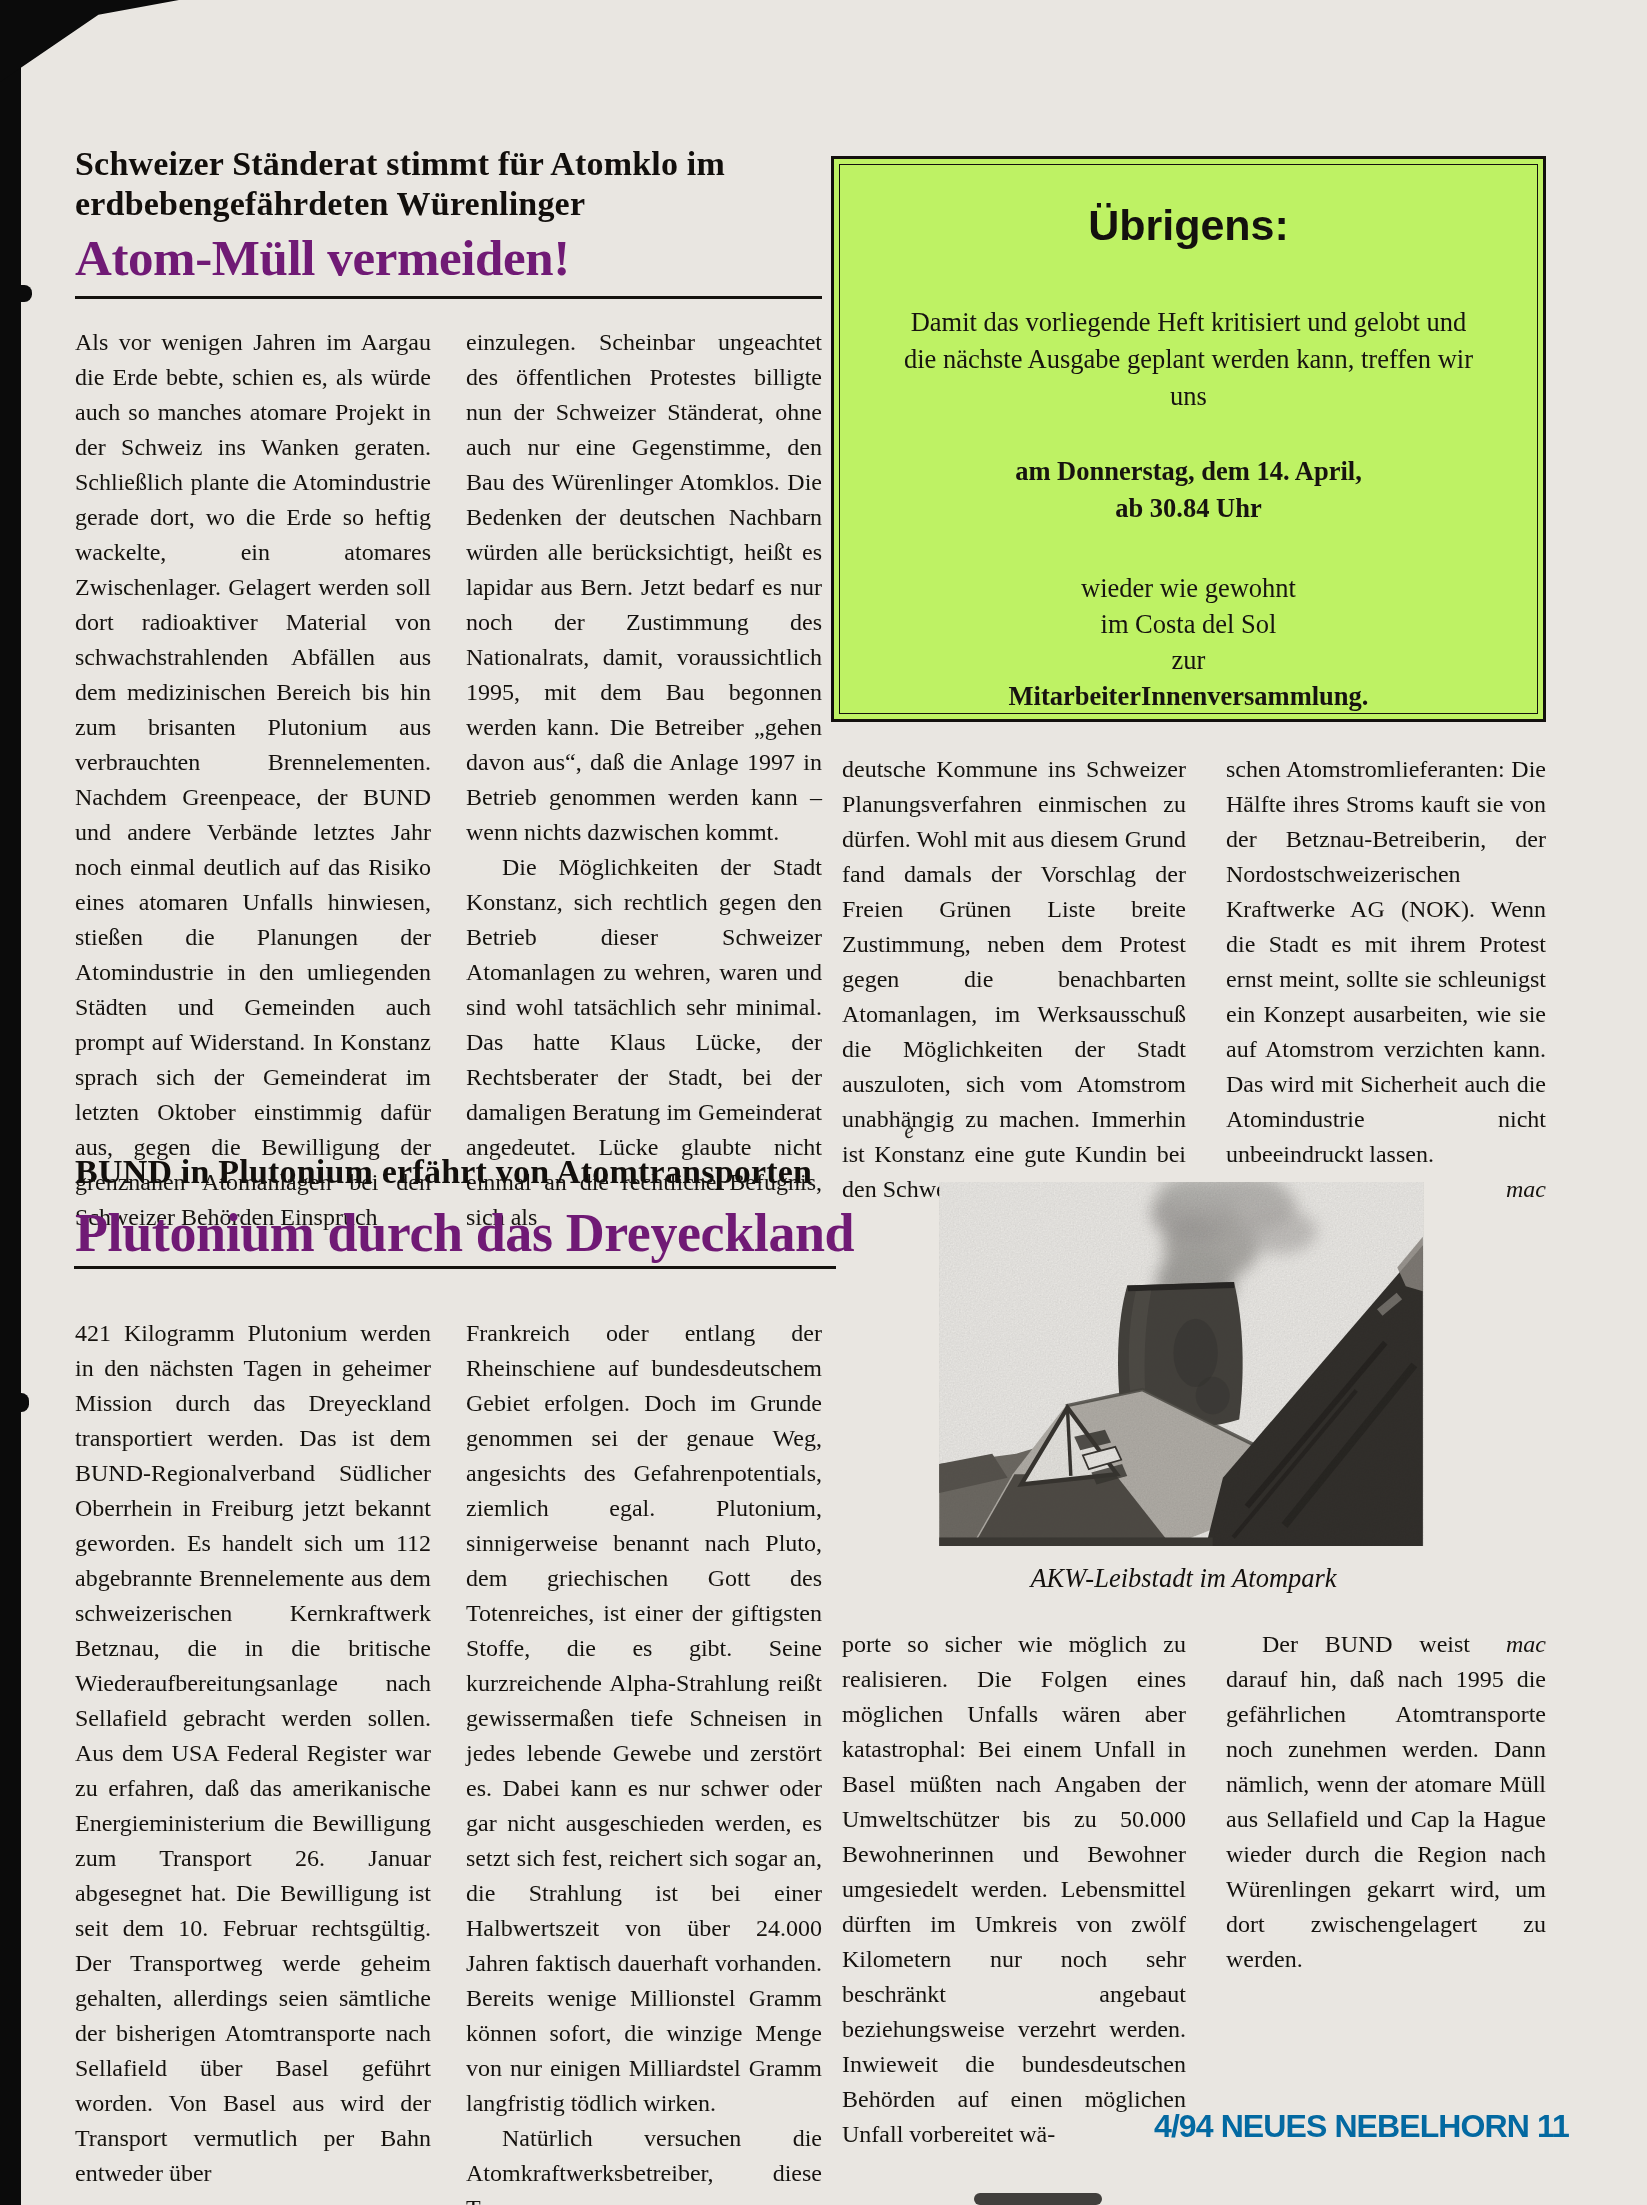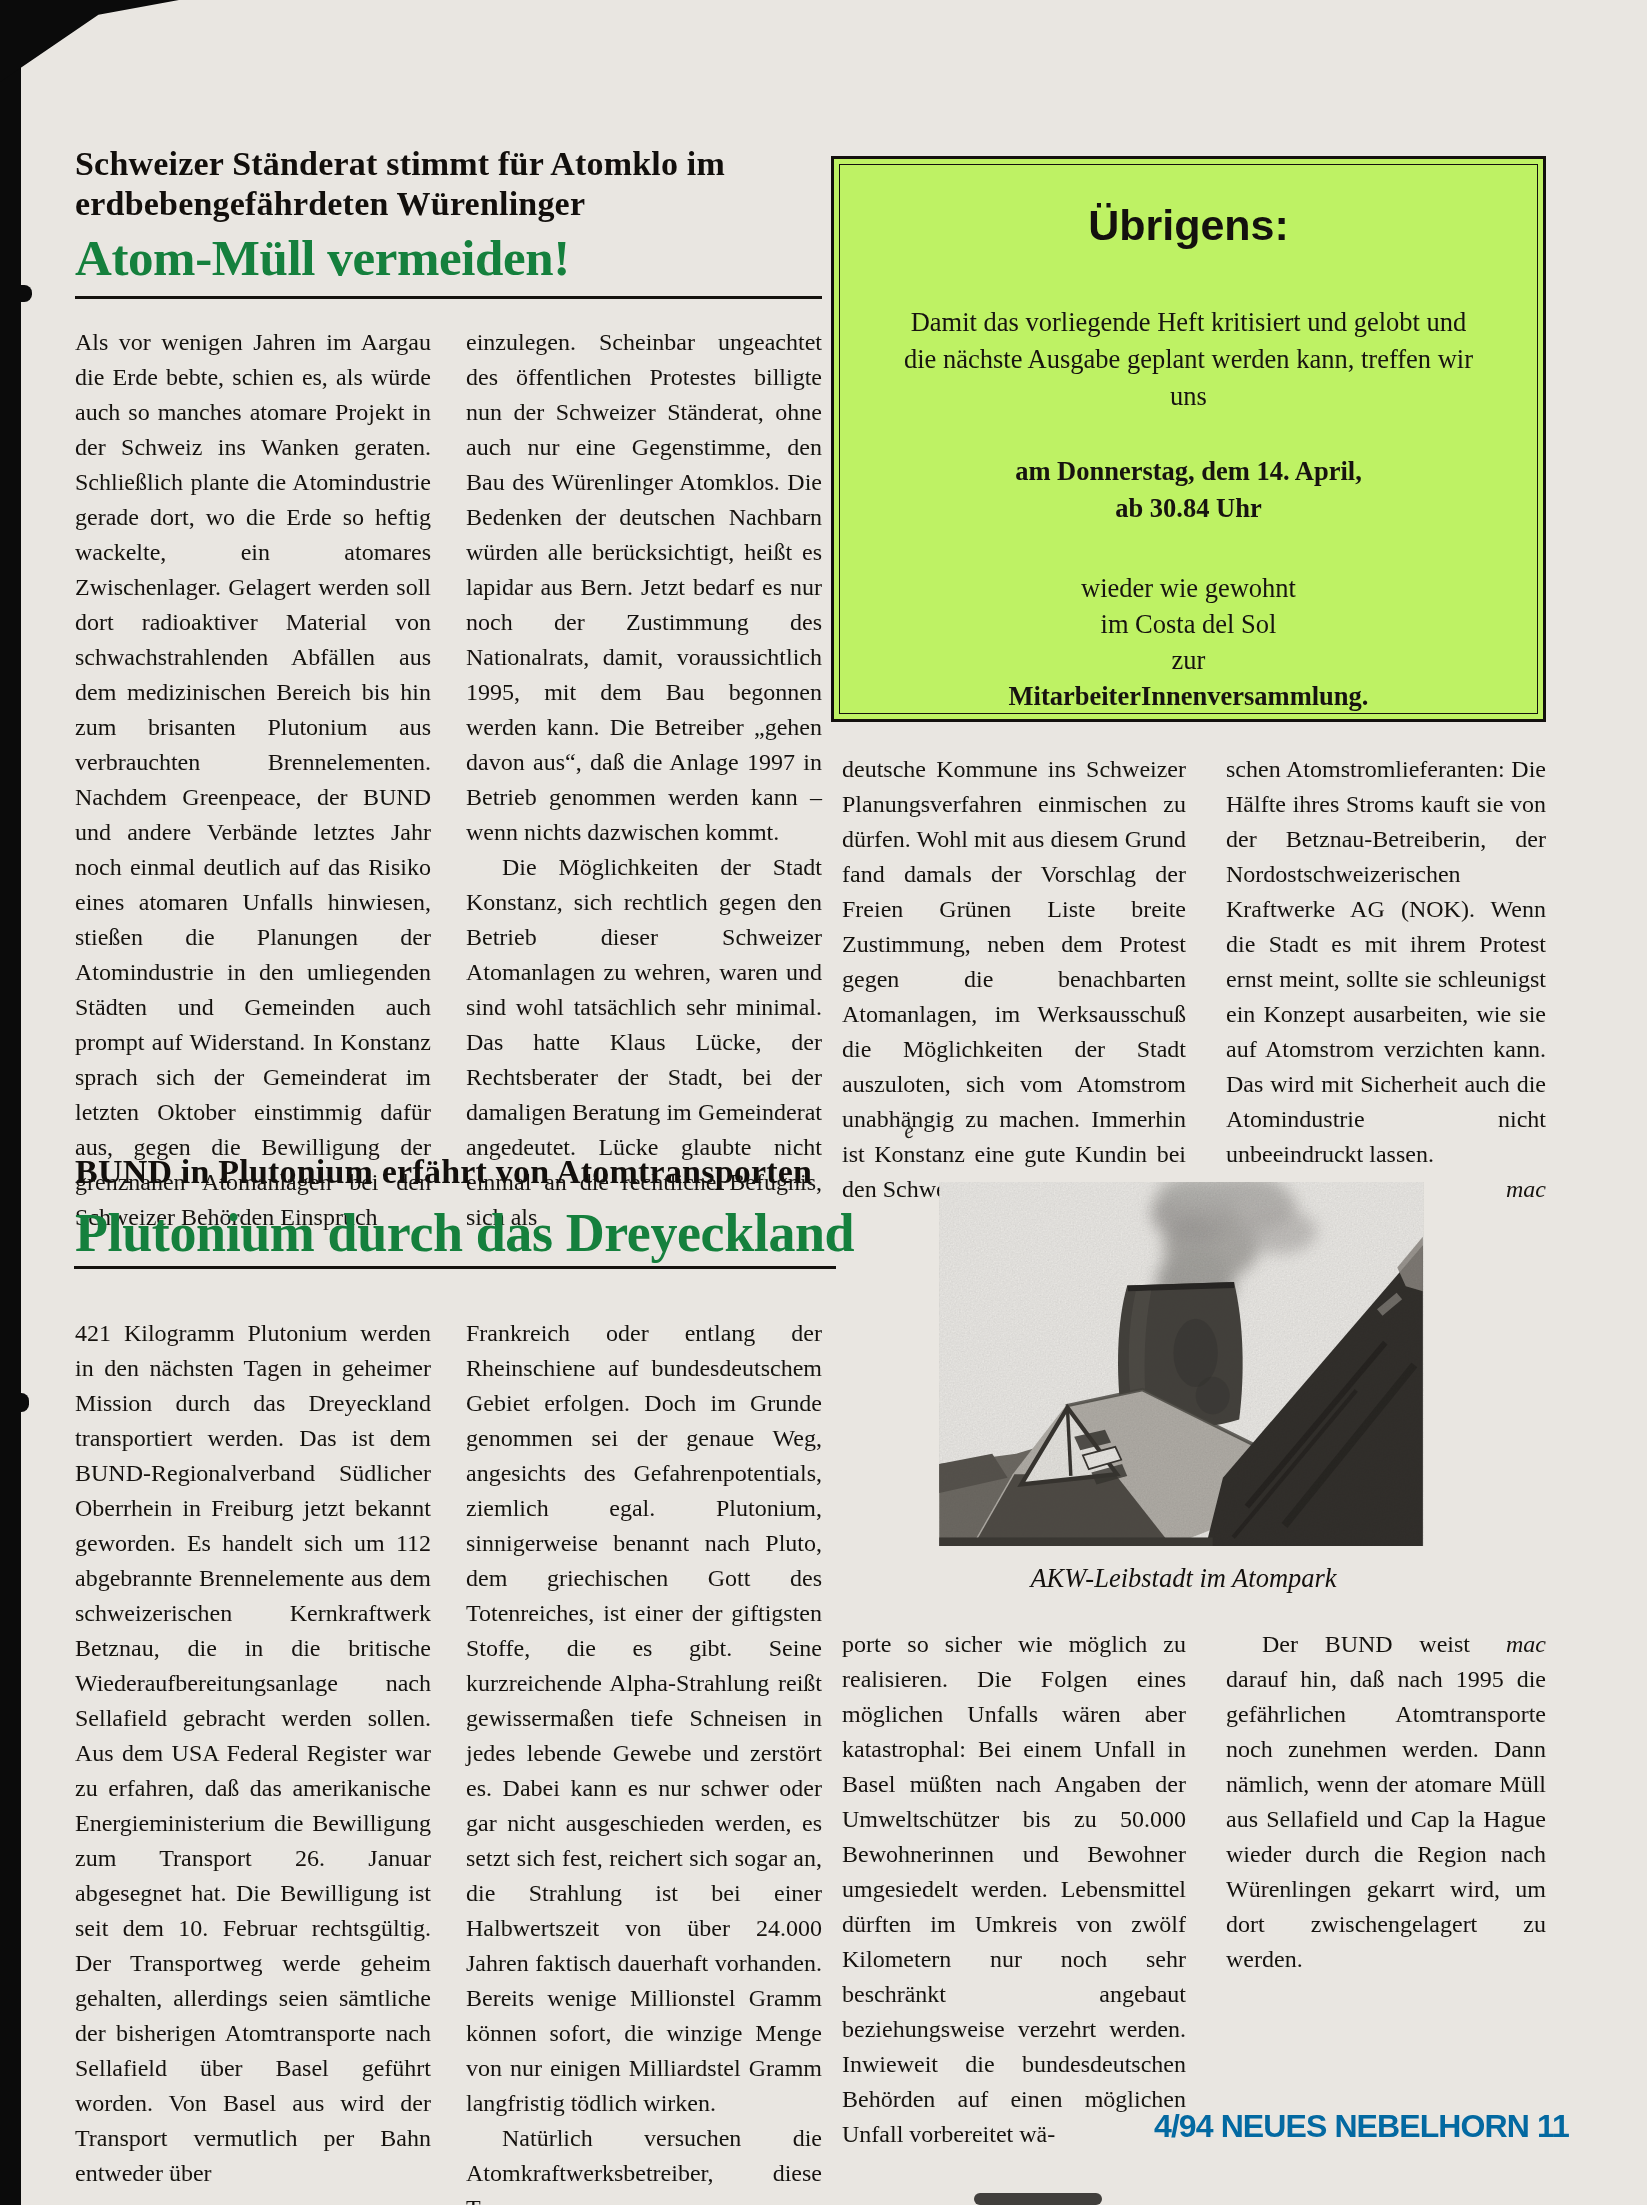--- a/index.html
+++ b/index.html
@@ -13,21 +13,21 @@
   .scan-corner{position:absolute;left:0;top:0;width:179px;height:82px;background:#0b0b0b;
     clip-path:polygon(0 0,100% 0,55% 18%,0 100%);}
   .scan-nub{position:absolute;left:0;background:#0b0b0b;border-radius:0 7.7px 7.7px 0;}
   .scan-nub.n1{top:285px;width:32px;height:17px;}
   .scan-nub.n2{top:1393px;width:29px;height:19px;}
   .scan-smudge{position:absolute;left:974px;top:2193px;width:128px;height:12px;background:#23211f;border-radius:6px;opacity:.85;}
 
   
   .kicker{position:absolute;font-weight:bold;font-size:34px;line-height:40px;letter-spacing:0.2px;color:#120f0c;}
   .kicker div{white-space:nowrap;}
-  .art-title{position:absolute;font-weight:bold;font-size:51px;line-height:53px;letter-spacing:-0.4px;color:#15803d;white-space:nowrap;}
+  .art-title{position:absolute;font-weight:bold;font-size:51px;line-height:53px;letter-spacing:-0.4px;color:#701a75;white-space:nowrap;}
   .title-rule{position:absolute;height:3.4px;background:#15120e;}
 
   
   .bodycol{position:absolute;font-size:24px;line-height:35px;text-align:justify;color:#15120e;}
   .bodycol p{margin:0;}
   .bodycol p.indent{text-indent:36px;}
   .sig-line{text-align:right;font-style:italic;}
   .sig-inline{float:right;font-style:italic;}
 
   

